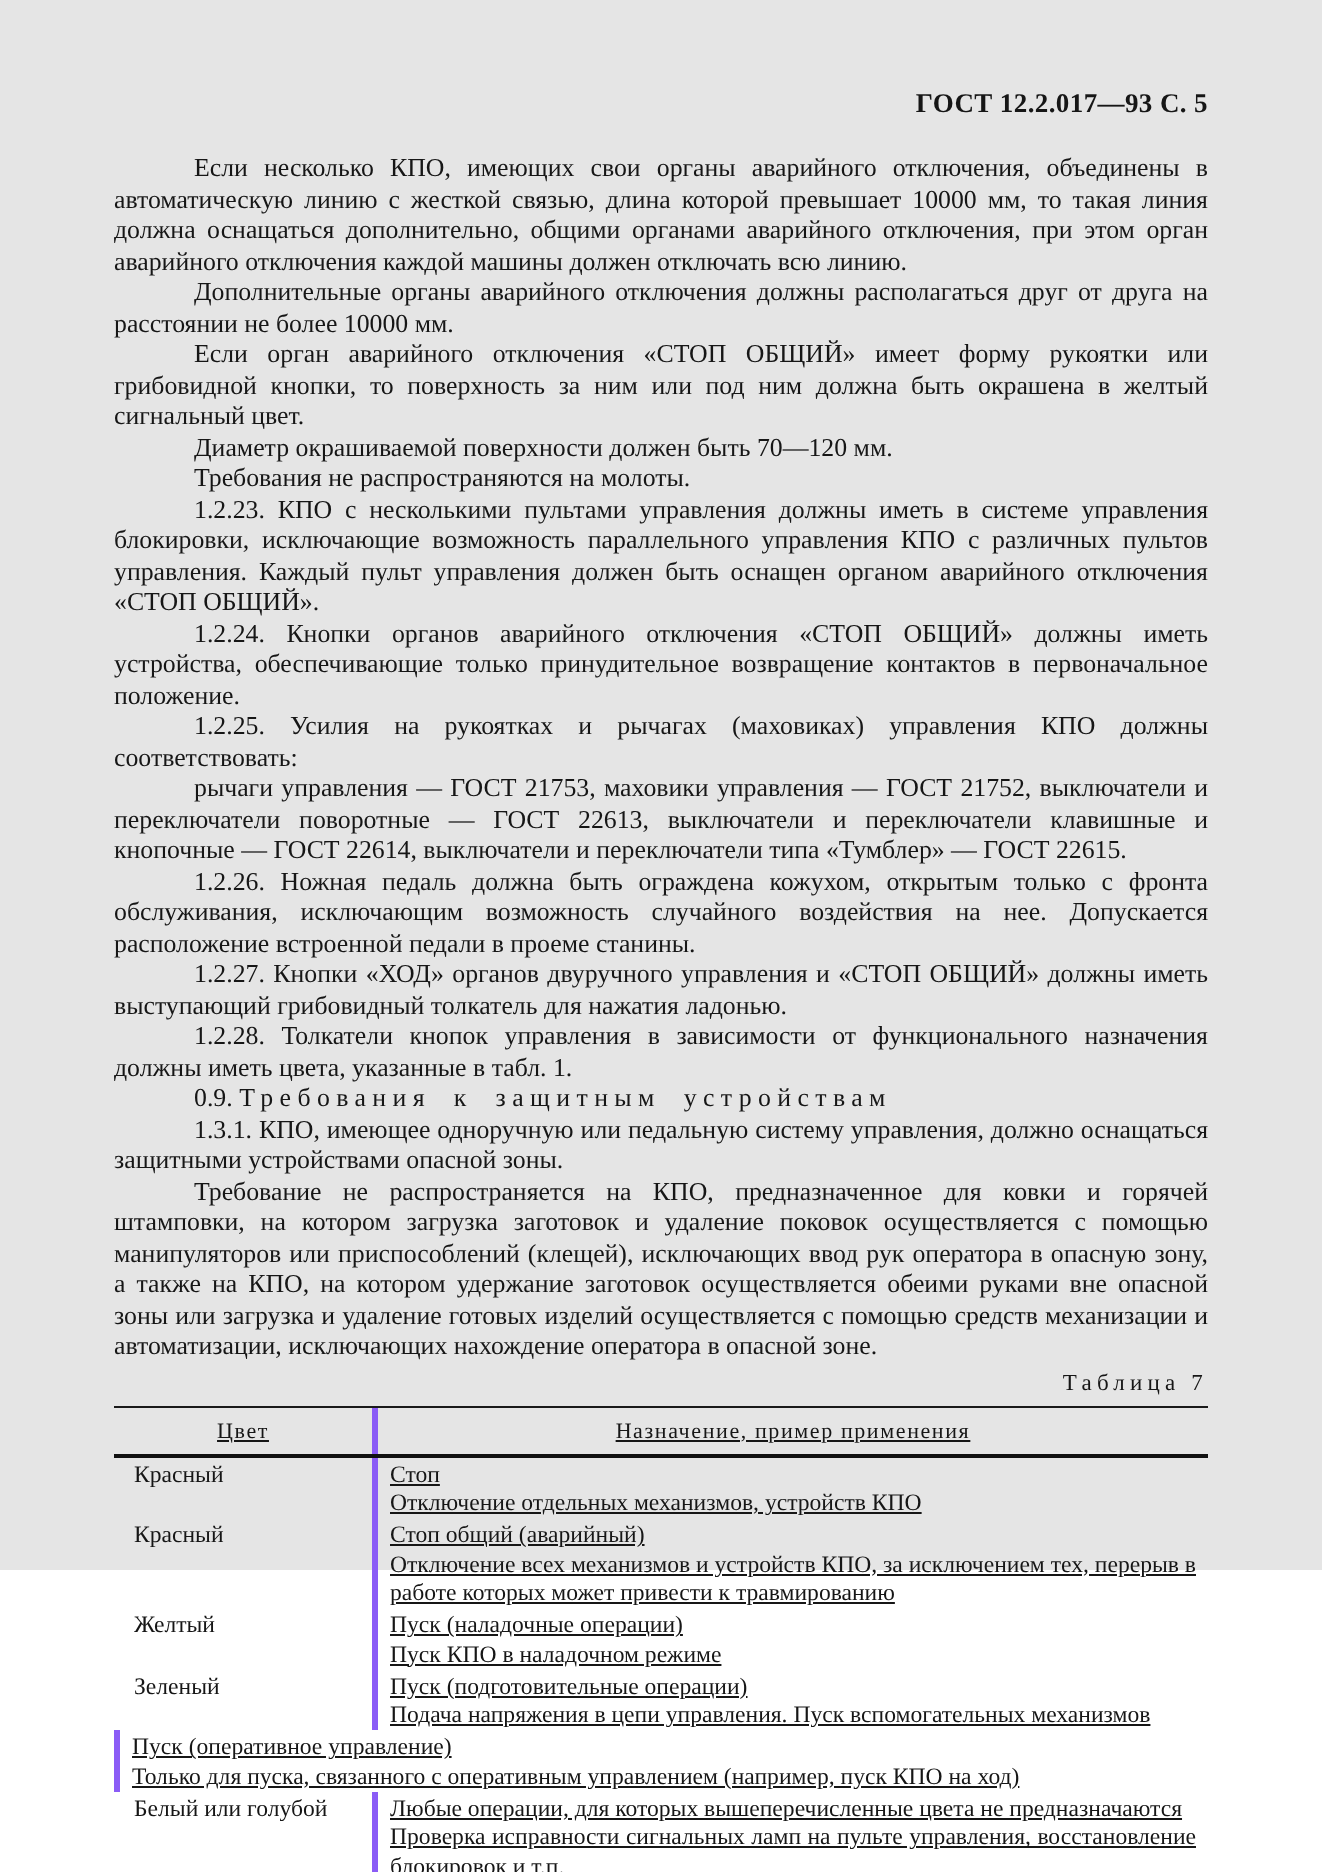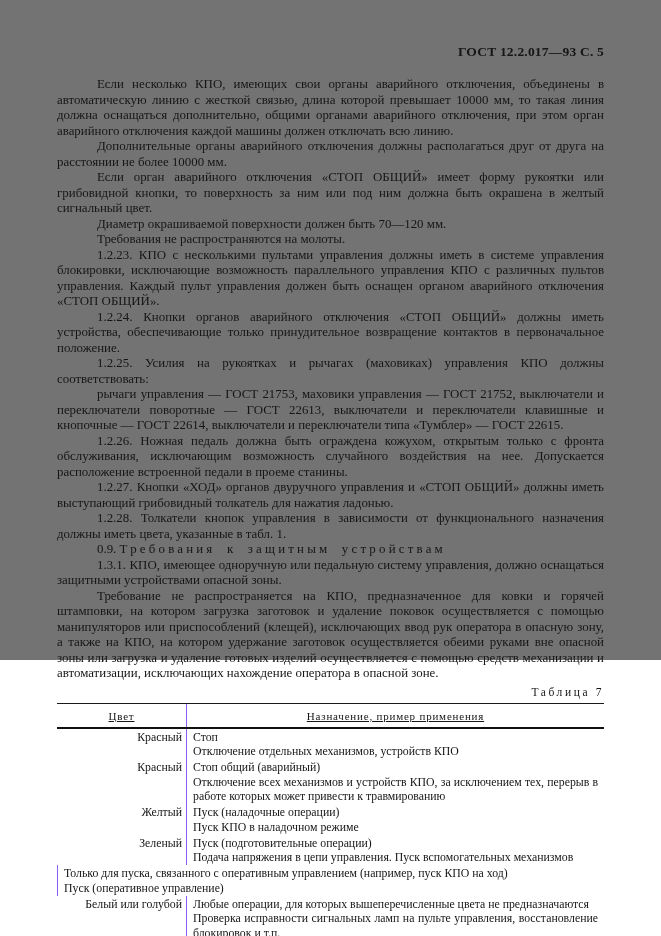--- a/index.html
+++ b/index.html
@@ -5,22 +5,22 @@
   * { margin:0; padding:0; box-sizing:border-box; }
   html,body { background:#ffffff; }
   body {
     width:661px; height:936px;
     font-family:"Liberation Serif", serif;
     color:#161616;
     overflow:hidden;
   }
   .page {
     position:relative;
-    width:661px; height:660px;
-    background:#737373;
+    width:661px; height:785px;
+    background:#e5e5e5;
     padding:44px 57px 0 57px;
   }
   .doc-header {
     text-align:right;
     font-weight:bold;
     font-size:13.5px;
     line-height:16px;
     margin-bottom:17px;
     letter-spacing:0.2px;
   }
@@ -55,26 +55,26 @@
     border-bottom:2.5px solid #111;
   }
   .gtable .th {
     text-align:center;
     font-size:11px;
     letter-spacing:0.8px;
     padding:5px 2px 4px 2px;
     text-decoration:underline;
   }
   .col-1 { width:129px; flex:0 0 129px; }
-  .col-2 { width:418px; flex:1; border-left:1px solid #8b5cf6; }
+  .col-2 { width:418px; flex:1; border-left:3px solid #8b5cf6; }
   .gtable .trow { display:flex; }
   .gtable .trow:first-of-type .tc { padding-top:3px; }
   .gtable .tc { padding-bottom:0; }
-  .gtable .tc1 { padding:1px 4px 1px 10px; text-align:right; }
-  .gtable .tc2 { padding:1px 6px 1px 6px; text-align:justify; }
+  .gtable .tc1 { padding:1px 4px 1px 10px; text-align:left; }
+  .gtable .tc2 { padding:1px 6px 1px 6px; text-align:justify;text-decoration:underline; }
   .gtable .trow:last-of-type .tc2 { padding-bottom:4px; }
 </style>
 </head>
 <body>
 
 <div class="page">
 
   <div class="doc-header">ГОСТ 12.2.017—93 С. 5</div>
 
   <div class="body-text">
@@ -132,22 +132,22 @@
       <div class="trow">
         <div class="tc tc1 col-1">Зеленый</div>
         <div class="tc tc2 col-2">
           <div>Пуск (подготовительные операции)</div>
           <div>Подача напряжения в цепи управления. Пуск вспомогательных механизмов</div>
         </div>
       </div>
 
       <div class="trow">
         <div class="tc tc2 col-2">
+          <div>Пуск (оперативное управление)</div>
           <div>Только для пуска, связанного с оперативным управлением (например, пуск КПО на ход)</div>
-          <div>Пуск (оперативное управление)</div>
         </div>
       </div>
 
       <div class="trow">
         <div class="tc tc1 col-1">Белый или голубой</div>
         <div class="tc tc2 col-2">
           <div>Любые операции, для которых вышеперечисленные цвета не предназначаются</div>
           <div>Проверка исправности сигнальных ламп на пульте управления, восстановление блокировок и т.п.</div>
         </div>
       </div>

